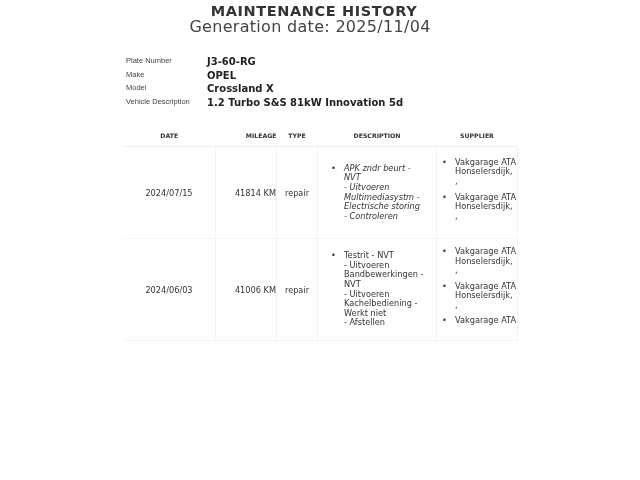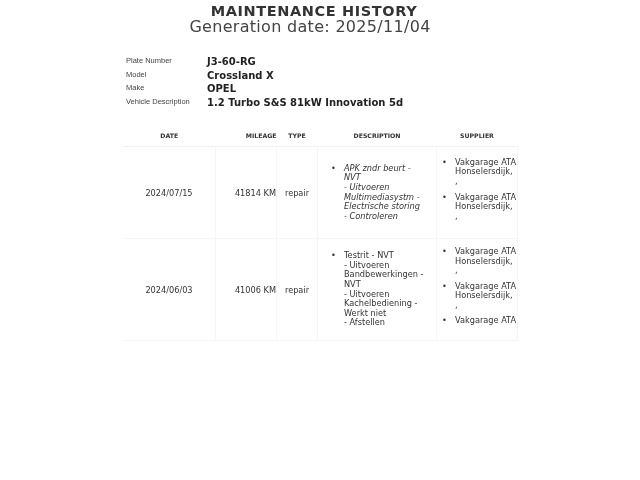--- a/index.html
+++ b/index.html
@@ -31,26 +31,26 @@
 
 <div class="title">MAINTENANCE HISTORY</div>
 <div class="gen">Generation date: 2025/11/04</div>
 
 <div class="info">
   <div class="info-row">
     <span class="info-label">Plate Number</span>
     <span class="info-value">J3-60-RG</span>
   </div>
   <div class="info-row">
+    <span class="info-label">Make</span>
+    <span class="info-value">OPEL</span>
+  </div>
+  <div class="info-row">
     <span class="info-label">Model</span>
     <span class="info-value">Crossland X</span>
-  </div>
-  <div class="info-row">
-    <span class="info-label">Make</span>
-    <span class="info-value">OPEL</span>
   </div>
   <div class="info-row">
     <span class="info-label">Vehicle Description</span>
     <span class="info-value">1.2 Turbo S&amp;S 81kW Innovation 5d</span>
   </div>
 </div>
 
 <table>
   <thead>
     <tr>

